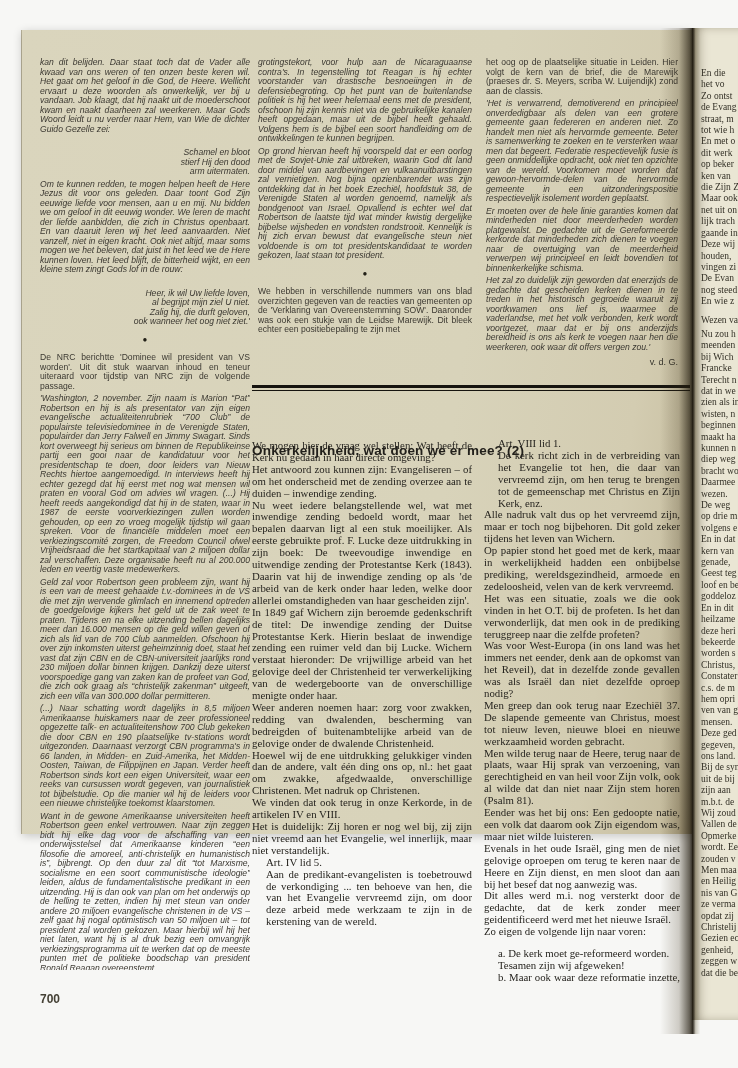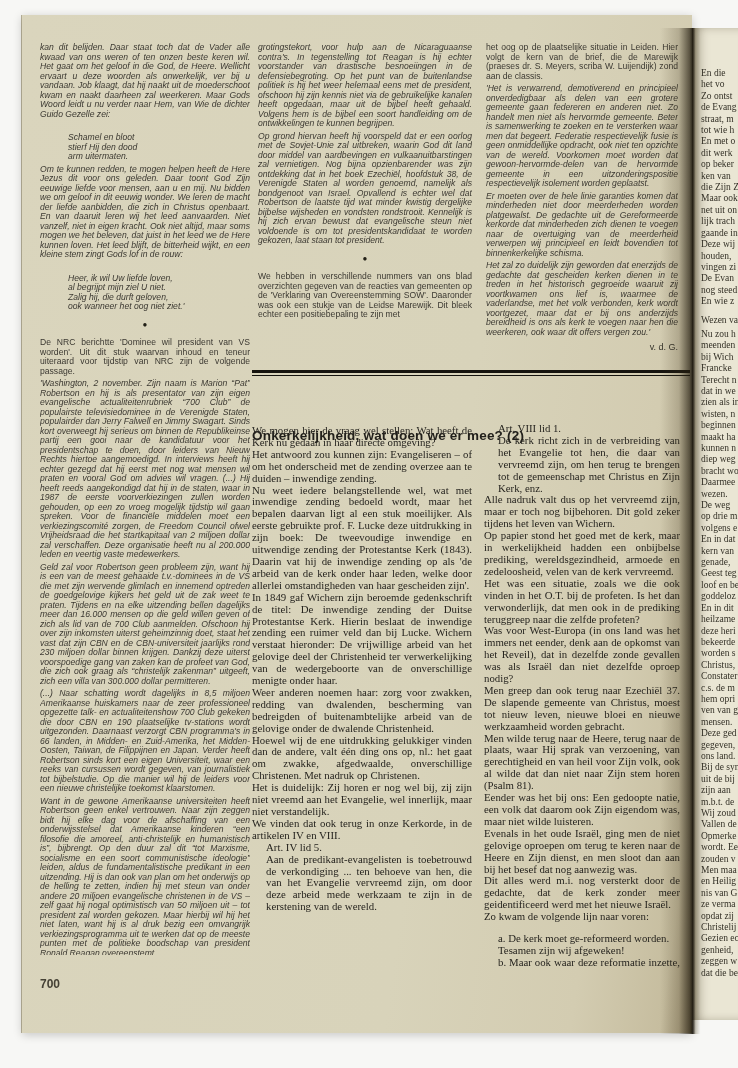--- a/index.html
+++ b/index.html
@@ -1,35 +1,35 @@
 <!DOCTYPE html>
 <html><head>
 <meta charset="utf-8">
 <style>
   html,body{margin:0;padding:0;background:#f6f6f4;}
   .scan{position:relative;width:738px;height:1068px;background:#f7f7f5;overflow:hidden;
         font-family:"Liberation Sans","DejaVu Sans",sans-serif;}
   
-  .page-left{position:absolute;left:22px;top:15px;width:670px;height:1018px;
+  .page-left{position:absolute;left:22px;top:30px;width:670px;height:804px;
     background:linear-gradient(98deg,#dad5bd 0%,#d8d3ba 62%,#d3ccb1 85%,#c6bd9f 96%,#a99d7e 100%);
     box-shadow:0 2px 9px rgba(0,0,0,.2), -1px 0 0 #b9b29a;}
   
   .page-right{position:absolute;left:692px;top:28px;width:46px;height:992px;
     background:#eae6d4;box-shadow:inset 9px 0 12px -4px rgba(45,35,12,.55);overflow:hidden;}
   .gutter{position:absolute;left:660px;top:28px;width:42px;height:1006px;pointer-events:none;
     background:linear-gradient(to right,rgba(0,0,0,0) 0%,rgba(60,48,24,.22) 45%,rgba(35,28,14,.68) 70%,
                rgba(22,17,8,.9) 78%,rgba(120,110,80,.35) 85%,rgba(0,0,0,0) 96%);}
   
   .col{position:absolute;overflow:hidden;text-align:justify;}
   .col1{left:18px;top:28px;width:210px;height:912px;}
   .col2{left:236px;top:28px;width:214px;height:308px;}
   .col3{left:464px;top:28px;width:192px;height:318px;}
   .sm{font-size:8.6px;line-height:9.5px;color:#3b3831;margin:0 0 3px 0;}
   .it{font-style:italic;}
-  .poem{margin:14px 0 3px 28px;white-space:pre-line;text-align:left;}
+  .poem{margin:14px 0 3px 28px;white-space:pre-line;text-align:right;}
   .bullet{text-align:center;font-size:8px;color:#222017;margin:8px 0 9px 0;font-style:normal;}
   .signature{text-align:right;font-size:9px;color:#35332b;margin-top:6px;font-style:normal;}
   
   .rule{position:absolute;left:230px;top:355px;width:438px;height:6px;
         border-top:3px solid #16140f;border-bottom:1px solid #16140f;box-sizing:border-box;}
   .kicker{position:absolute;left:230px;top:367px;width:440px;font-size:13.5px;font-weight:bold;
           color:#22201b;letter-spacing:.2px;margin-top:46px;}
   .title{position:absolute;left:229px;top:382px;width:440px;font-size:30px;line-height:32px;
          color:#26241e;letter-spacing:.3px;}
   
@@ -93,39 +93,39 @@
 
     <div class="kicker">Onkerkelijkheid, wat doen we er mee? (2)</div>
 
     <div class="col art art-left">
       <p>We mogen hier de vraag wel stellen: Wat heeft de Kerk nu gedaan in haar directe omgeving?</p>
       <p>Het antwoord zou kunnen zijn: Evangeliseren – of om het onderscheid met de zending overzee aan te duiden – inwendige zending.</p>
       <p>Nu weet iedere belangstellende wel, wat met inwendige zending bedoeld wordt, maar het bepalen daarvan ligt al een stuk moeilijker. Als eerste gebruikte prof. F. Lucke deze uitdrukking in zijn boek: De tweevoudige inwendige en uitwendige zending der Protestantse Kerk (1843). Daarin vat hij de inwendige zending op als 'de arbeid van de kerk onder haar leden, welke door allerlei omstandigheden van haar gescheiden zijn'.</p>
       <p>In 1849 gaf Wichern zijn beroemde gedenkschrift de titel: De inwendige zending der Duitse Protestantse Kerk. Hierin beslaat de inwendige zending een ruimer veld dan bij Lucke. Wichern verstaat hieronder: De vrijwillige arbeid van het gelovige deel der Christenheid ter verwerkelijking van de wedergeboorte van de onverschillige menigte onder haar.</p>
       <p>Weer anderen noemen haar: zorg voor zwakken, redding van dwalenden, bescherming van bedreigden of buitenambtelijke arbeid van de gelovige onder de dwalende Christenheid.</p>
       <p>Hoewel wij de ene uitdrukking gelukkiger vinden dan de andere, valt één ding ons op, nl.: het gaat om zwakke, afgedwaalde, onverschillige Christenen. Met nadruk op Christenen.</p>
+      <p>We vinden dat ook terug in onze Kerkorde, in de artikelen IV en VIII.</p>
       <p>Het is duidelijk: Zij horen er nog wel bij, zij zijn niet vreemd aan het Evangelie, wel innerlijk, maar niet verstandelijk.</p>
-      <p>We vinden dat ook terug in onze Kerkorde, in de artikelen IV en VIII.</p>
       <p class="ref">Art. IV lid 5.</p>
       <p class="refq">Aan de predikant-evangelisten is toebetrouwd de verkondiging ... ten behoeve van hen, die van het Evangelie vervreemd zijn, om door deze arbeid mede werkzaam te zijn in de kerstening van de wereld.</p>
     </div>
 
     <div class="col art art-right">
       <p class="ref">Art. VIII lid 1.</p>
       <p class="refq">De kerk richt zich in de verbreiding van het Evangelie tot hen, die daar van vervreemd zijn, om hen terug te brengen tot de gemeenschap met Christus en Zijn Kerk, enz.</p>
       <p>Alle nadruk valt dus op het vervreemd zijn, maar er toch nog bijbehoren. Dit gold zeker tijdens het leven van Wichern.</p>
       <p>Op papier stond het goed met de kerk, maar in werkelijkheid hadden een onbijbelse prediking, wereldsgezindheid, armoede en zedeloosheid, velen van de kerk vervreemd.</p>
       <p>Het was een situatie, zoals we die ook vinden in het O.T. bij de profeten. Is het dan verwonderlijk, dat men ook in de prediking teruggreep naar die zelfde profeten?</p>
       <p>Was voor West-Europa (in ons land was het immers net eender, denk aan de opkomst van het Reveil), dat in dezelfde zonde gevallen was als Israël dan niet dezelfde oproep nodig?</p>
       <p>Men greep dan ook terug naar Ezechiël 37. De slapende gemeente van Christus, moest tot nieuw leven, nieuwe bloei en nieuwe werkzaamheid worden gebracht.</p>
       <p>Men wilde terug naar de Heere, terug naar de plaats, waar Hij sprak van verzoening, van gerechtigheid en van heil voor Zijn volk, ook al wilde dat dan niet naar Zijn stem horen (Psalm 81).</p>
       <p>Eender was het bij ons: Een gedoopte natie, een volk dat daarom ook Zijn eigendom was, maar niet wilde luisteren.</p>
       <p>Evenals in het oude Israël, ging men de niet gelovige oproepen om terug te keren naar de Heere en Zijn dienst, en men sloot dan aan bij het besef dat nog aanwezig was.</p>
       <p>Dit alles werd m.i. nog versterkt door de gedachte, dat de kerk zonder meer geidentificeerd werd met het nieuwe Israël.</p>
-      <p class="mb">Zo kwam de volgende lijn naar voren:</p>
+      <p class="mb">Zo eigen de volgende lijn naar voren:</p>
       <p class="ref prelist">a. De kerk moet ge-reformeerd worden.
 Tesamen zijn wij afgeweken!</p>
       <p class="ref">b. Maar ook waar deze reformatie inzette, bleef men profetisch getuigen tot de afgewekenen van het 'huis' van Israël.</p>
     </div>
 
     <div class="pageno">700</div>
   </div>
 
   <div class="page-right">
     <div class="np">

